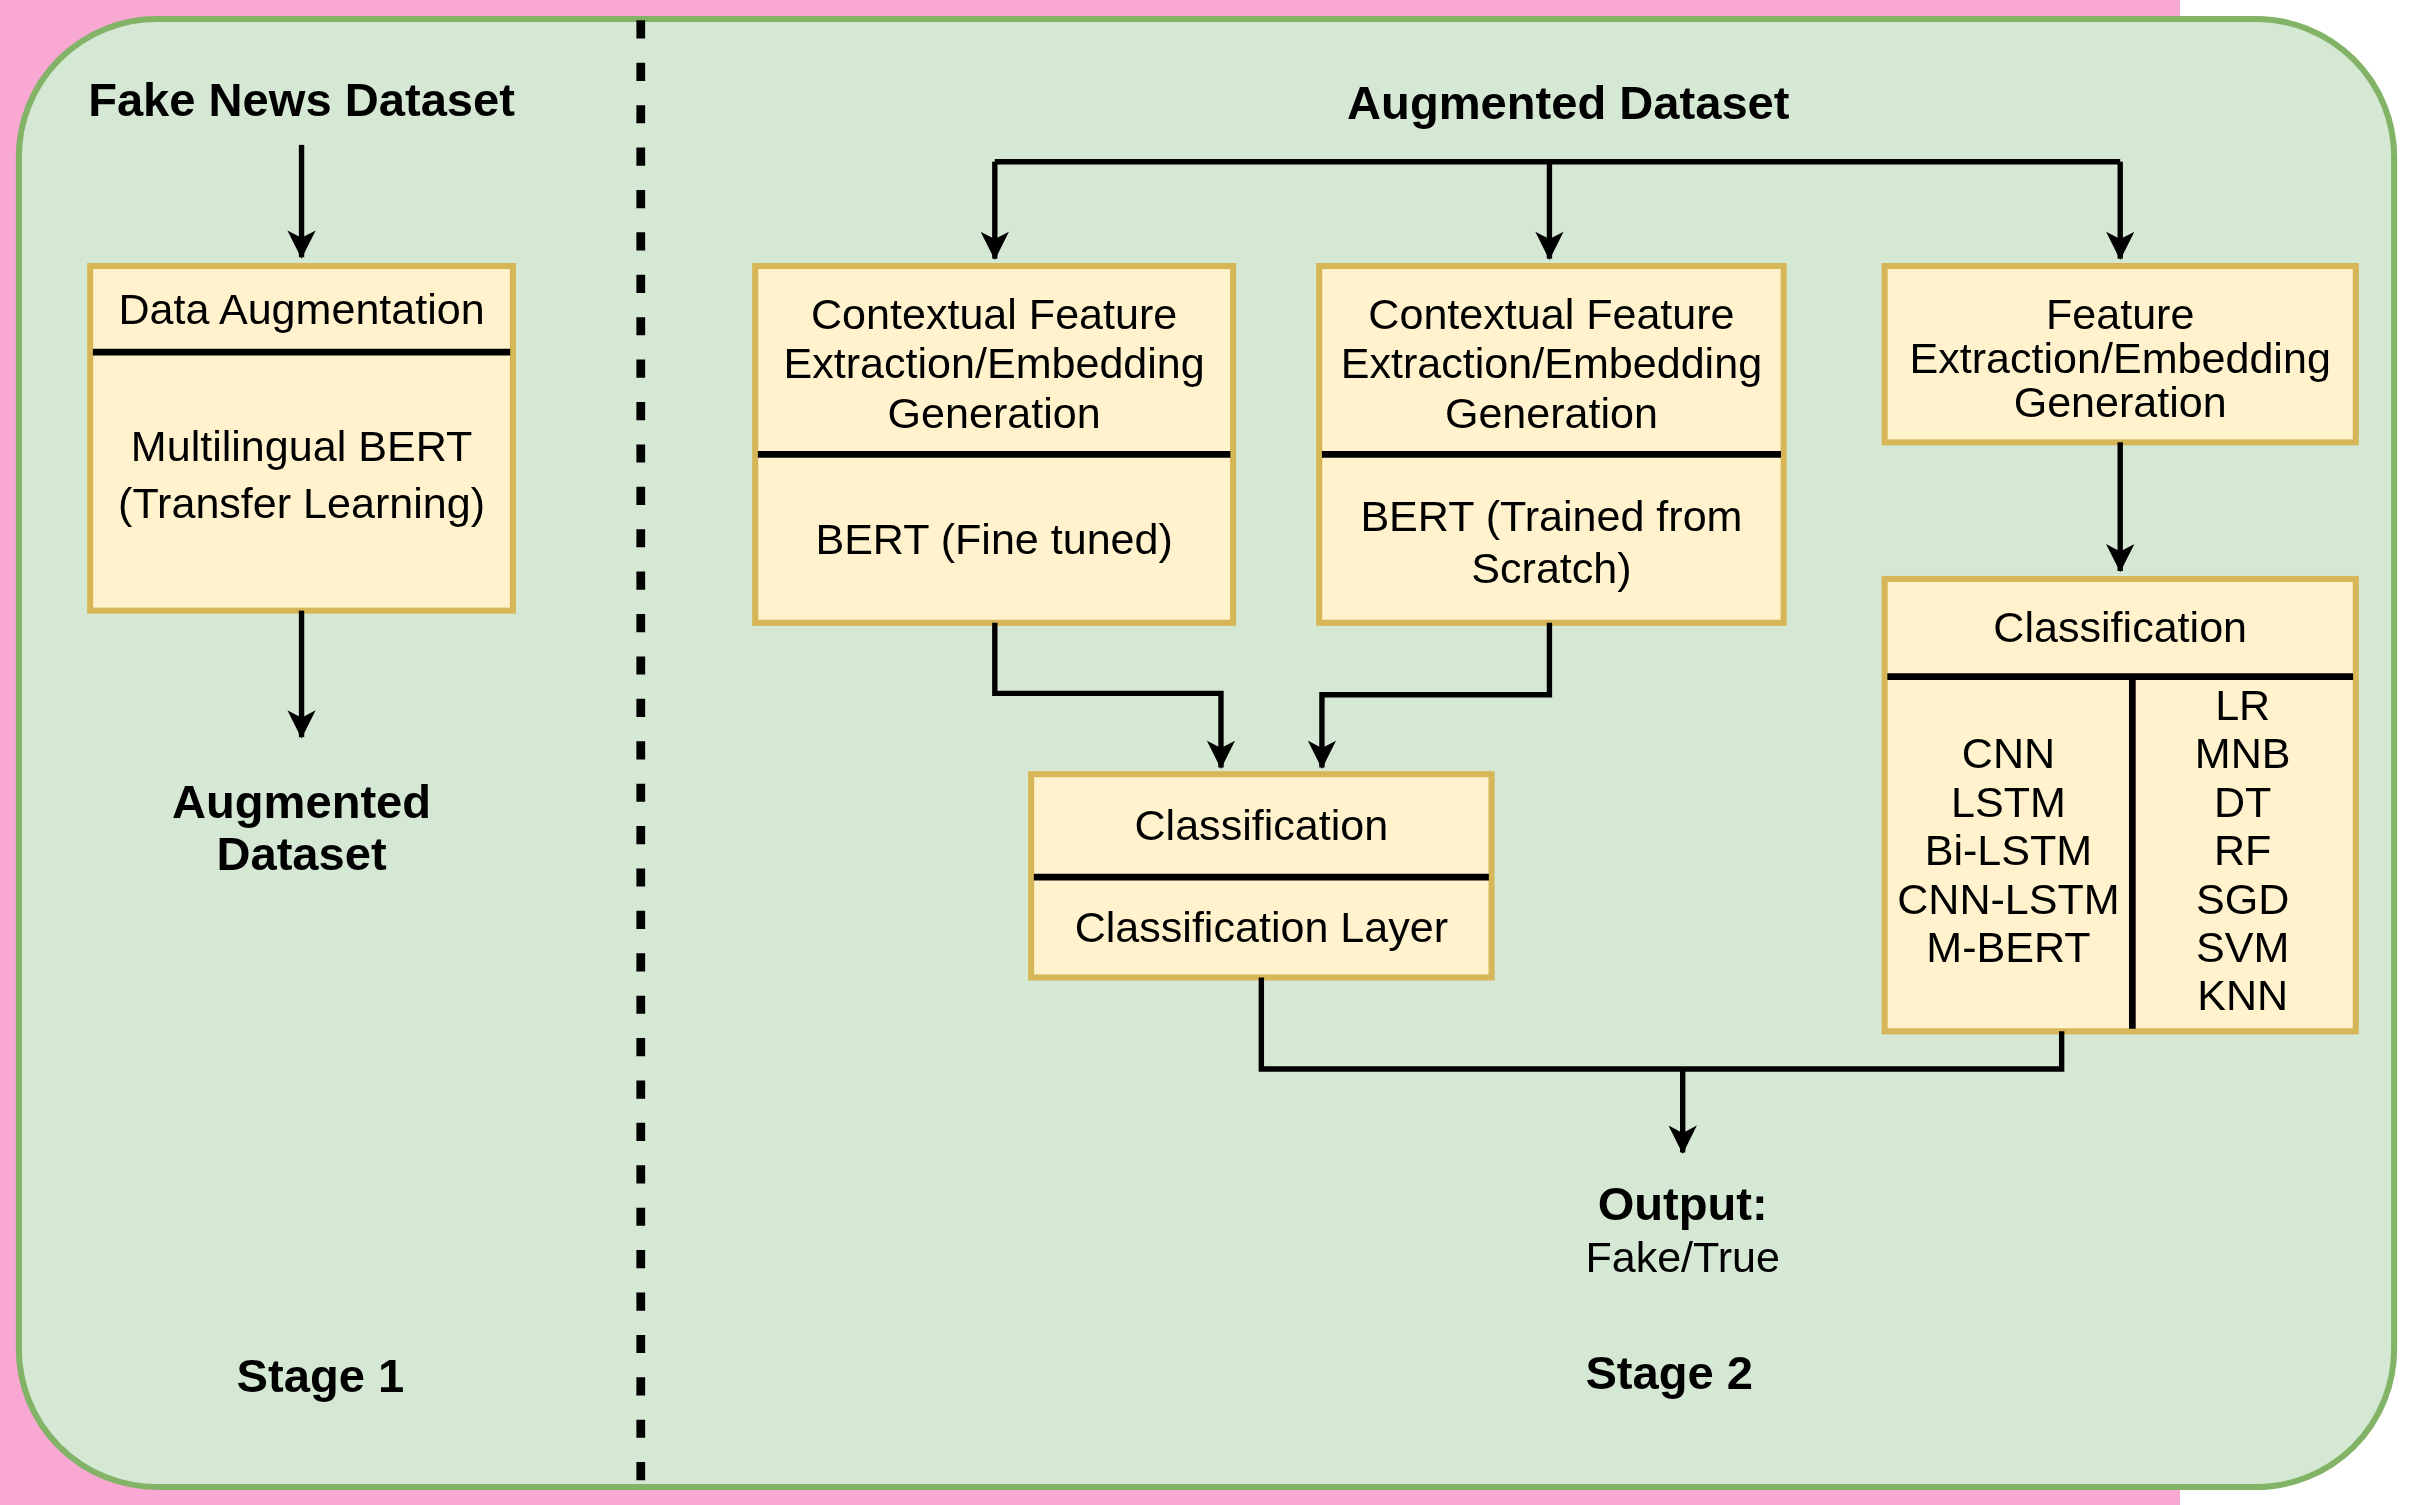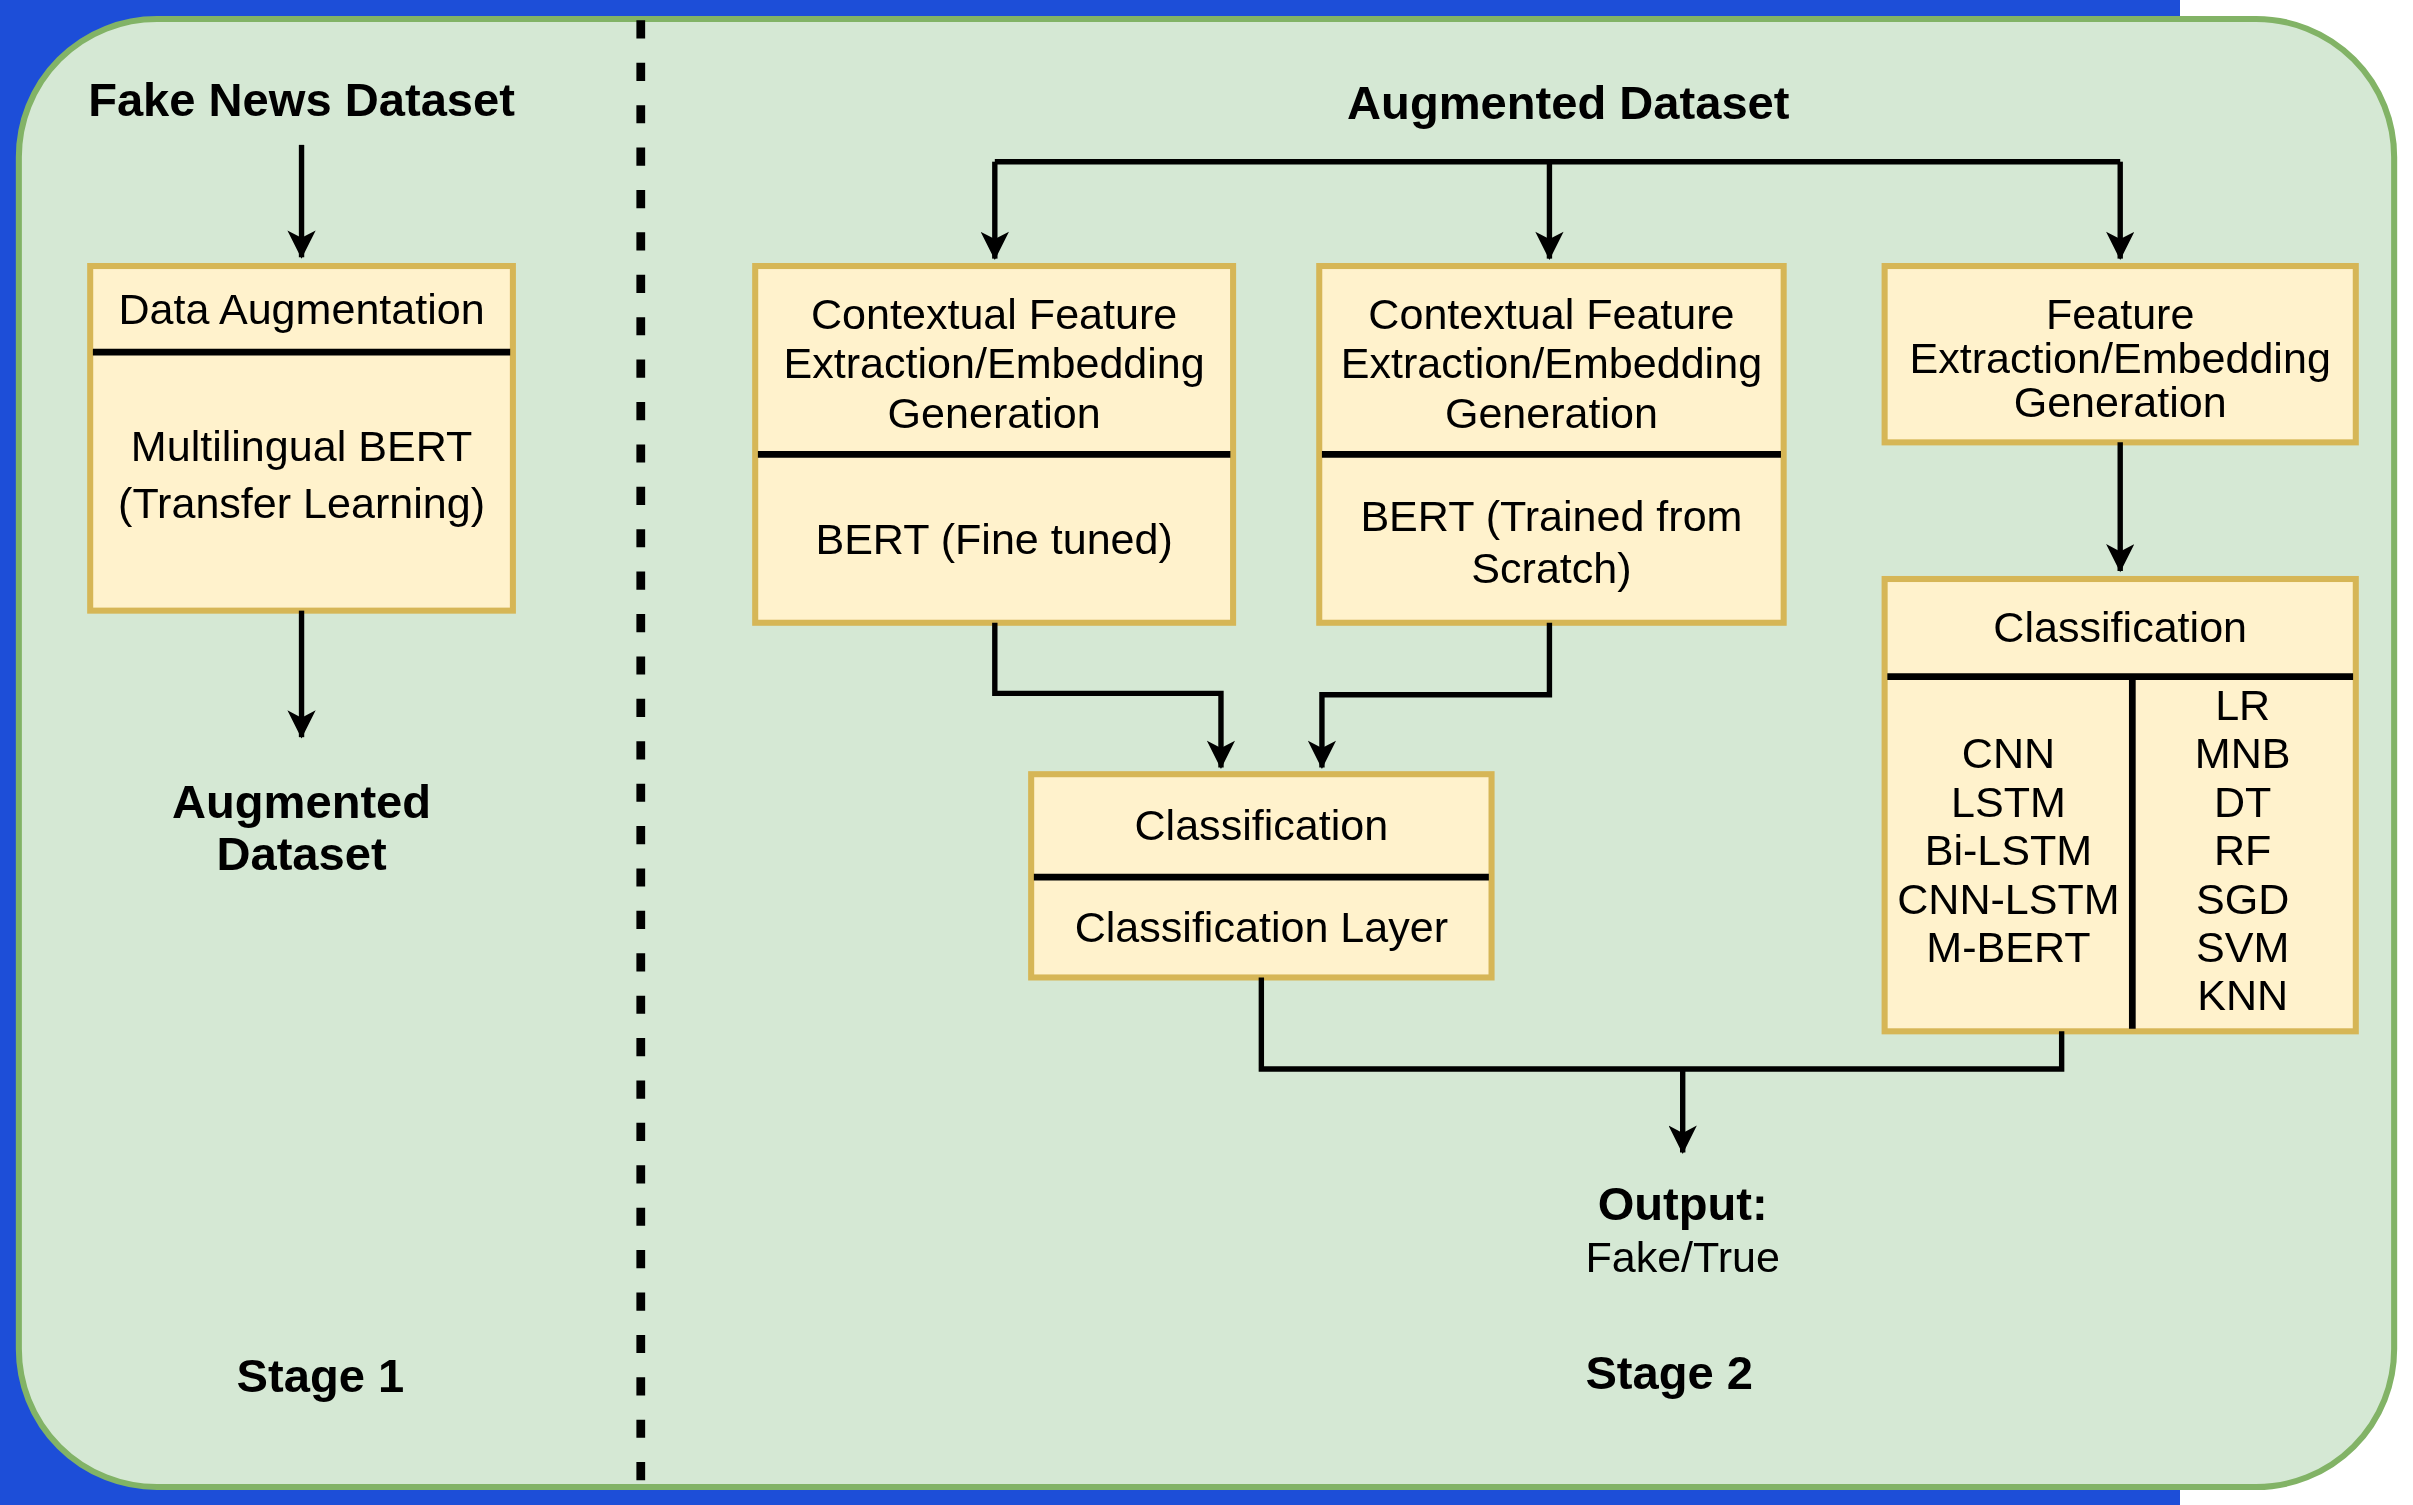--- a/index.html
+++ b/index.html
@@ -1,20 +1,20 @@
 <!DOCTYPE html>
 <html style="font-size:10.8px"><head>
 <meta charset="utf-8">
 <style>
   html, body { margin: 0; padding: 0; background: #ffffff; }
   .canvas {
     position: relative;
     width: 2180px;
     height: 1506px;
-    background: #1d4ed8;
+    background: #f9a8d4;
     font-family: "Liberation Sans", sans-serif;
   }
   svg { display: block; }
   text {
     font-family: "Liberation Sans", sans-serif;
     font-size: 64px;
     fill: #000000;
     text-anchor: middle;
   }
   .bold { font-weight: bold; font-size: 70px; }

